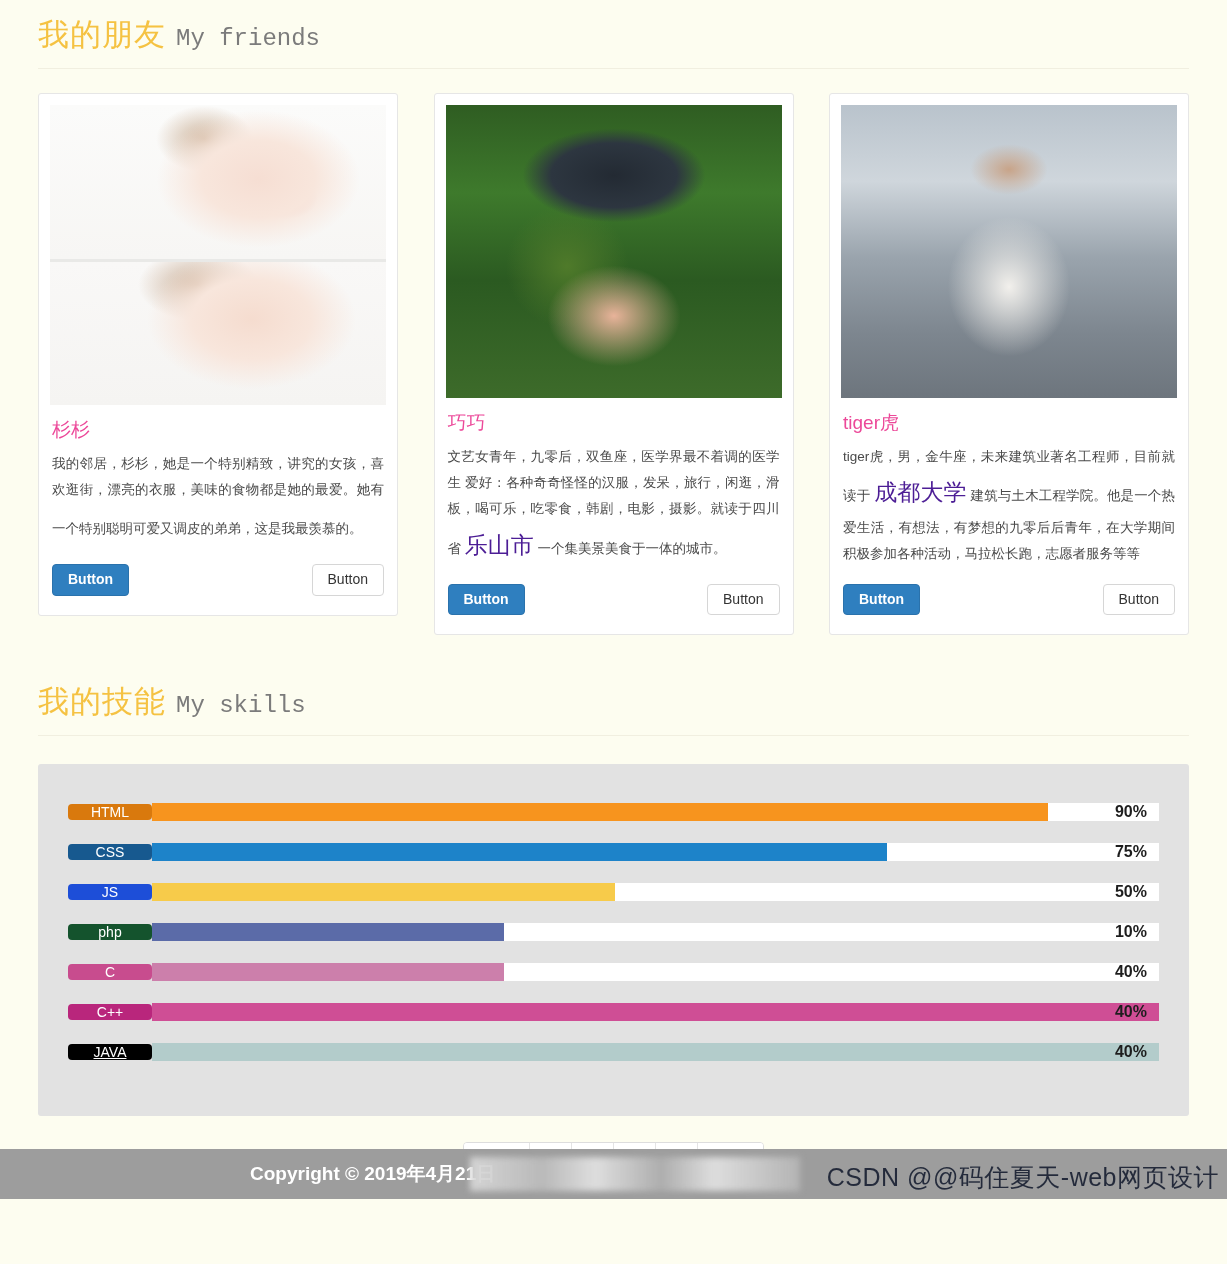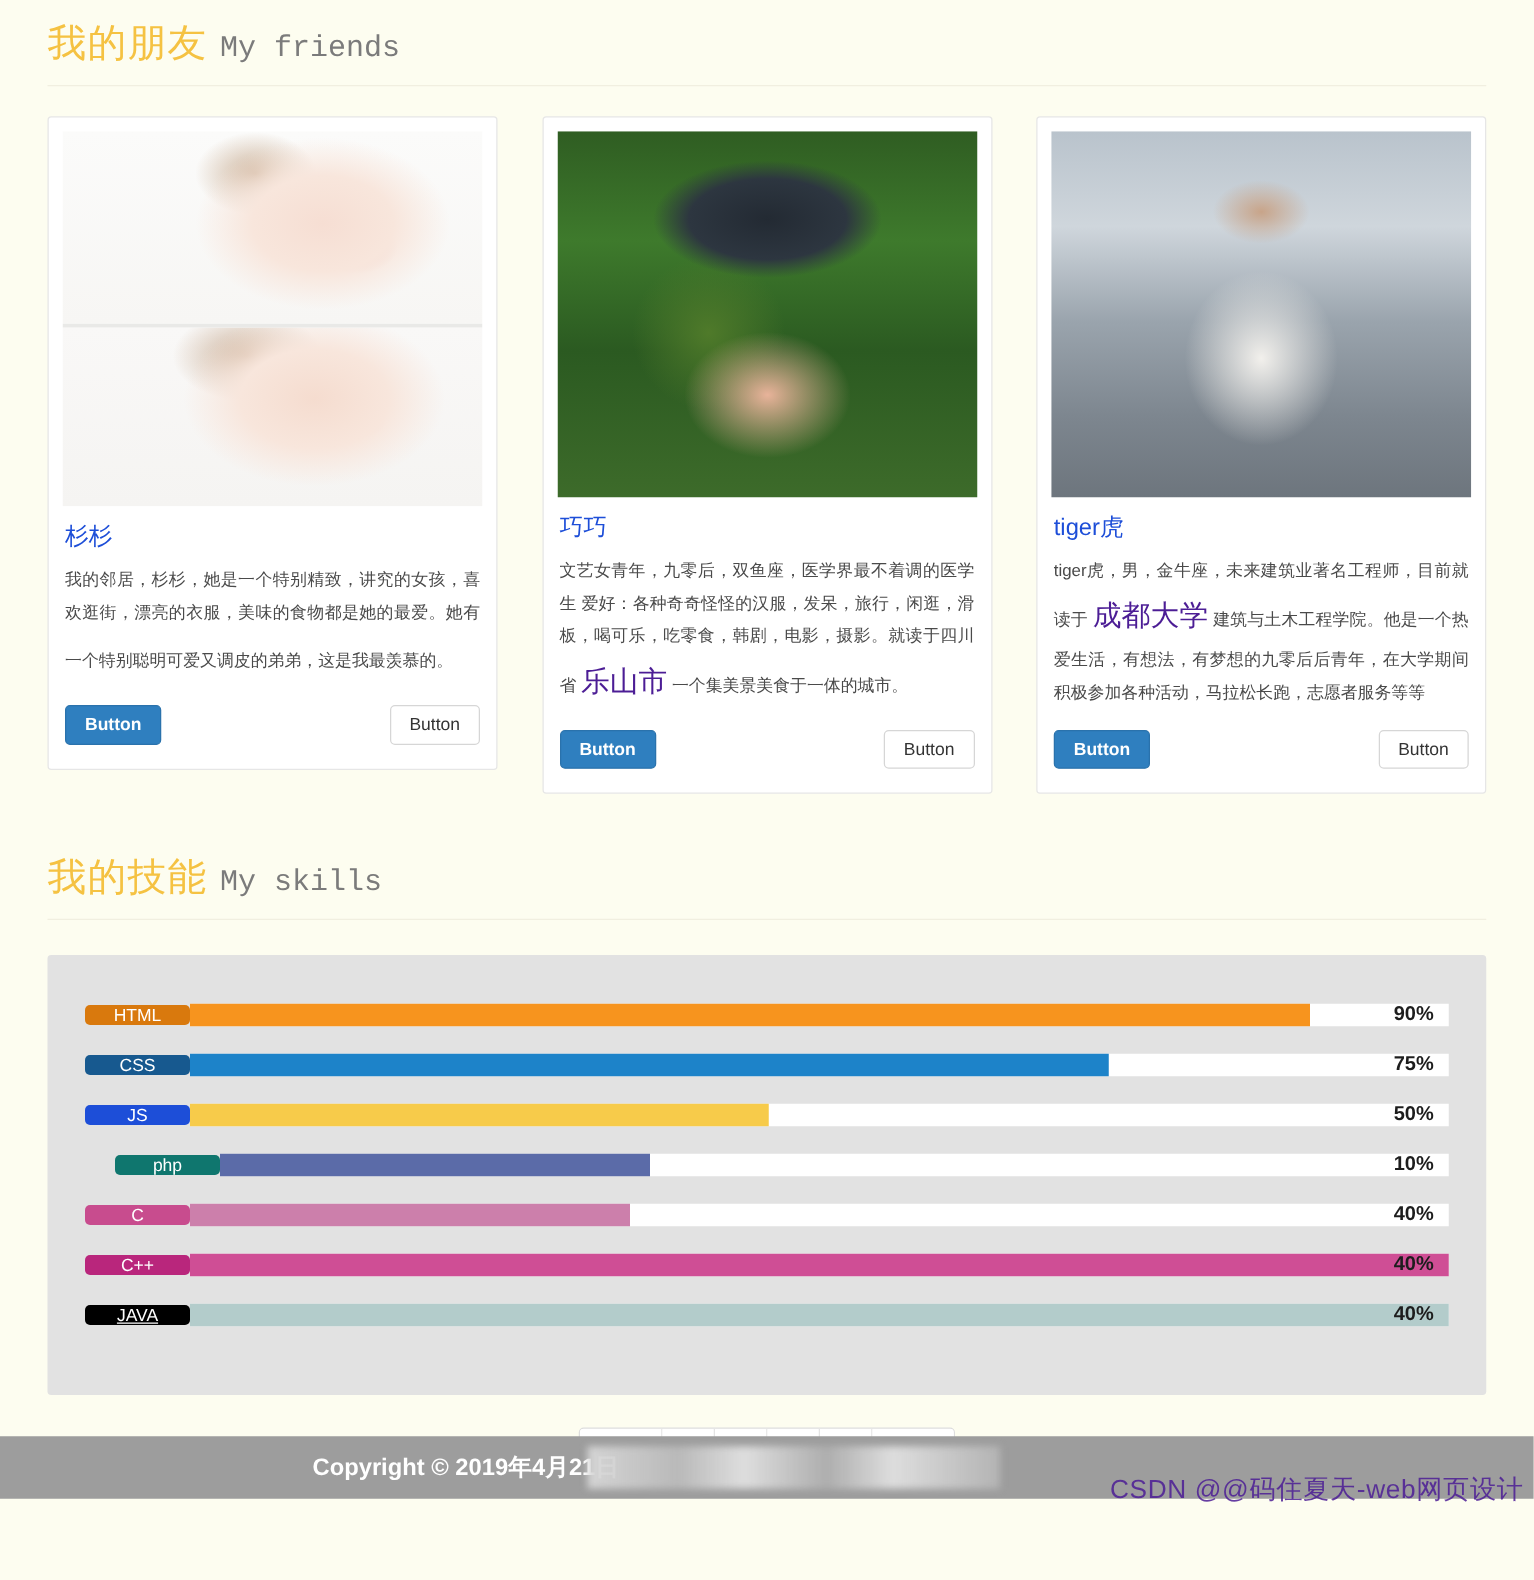--- a/index.html
+++ b/index.html
@@ -57,21 +57,21 @@
     padding: 11px;
   }
   .card-media {
     width: 100%;
     overflow: hidden;
     background: #fff;
   }
   .card-body { padding: 8px 2px 4px 2px; }
   .card-title {
     font-size: 19px;
-    color: #1d4ed8;
+    color: #ec4899;
     font-weight: 400;
     margin: 6px 0 9px 0;
     line-height: 1.2;
   }
   .card-text {
     font-size: 13.5px;
     color: #4a4a4a;
     line-height: 1.95;
     margin: 0 0 16px 0;
     text-align: justify;
@@ -233,23 +233,23 @@
     height: 34px;
     background: linear-gradient(90deg,
        rgba(215,215,215,0.95) 0%, rgba(190,190,190,0.85) 22%,
        rgba(225,225,225,0.95) 38%, rgba(178,178,178,0.8) 58%,
        rgba(228,228,228,0.9) 74%, rgba(185,185,185,0.8) 100%);
     filter: blur(3px);
   }
   .watermark {
     position: absolute;
     right: 8px;
-    top: 28px;
-    font-size: 21px;
-    color: #4c1d95;
+    top: 12px;
+    font-size: 25px;
+    color: #0f172a;
     opacity: 0.85;
     white-space: nowrap;
     letter-spacing: 0.5px;
   }
 </style>
 </head>
 <body>
 
 <div class="page">
 
@@ -329,21 +329,21 @@
           </div>
         </div>
         <div class="skill-row">
           <div class="skill-name" style="background: #1d4ed8;">JS</div>
           <div class="skill-track" style="background: rgb(255, 255, 255);">
             <div class="skill-fill" style="background: rgb(247, 203, 74); width: 46%;"></div>
             <span class="skill-pct">50%</span>
           </div>
         </div>
         <div class="skill-row">
-          <div class="skill-name" style="background: #0f766e; margin-left: 24px;">php</div>
+          <div class="skill-name" style="background: #14532d;">php</div>
           <div class="skill-track" style="background: rgb(255, 255, 255); padding-left: 17px;">
             <div class="skill-fill" style="background: rgb(91, 107, 168); width: 35%;"></div>
             <span class="skill-pct">10%</span>
           </div>
         </div>
         <div class="skill-row">
           <div class="skill-name" style="background: rgb(200, 76, 142);">C</div>
           <div class="skill-track" style="background: rgb(255, 255, 255);">
             <div class="skill-fill" style="background: rgb(204, 127, 171); width: 35%;"></div>
             <span class="skill-pct">40%</span>

